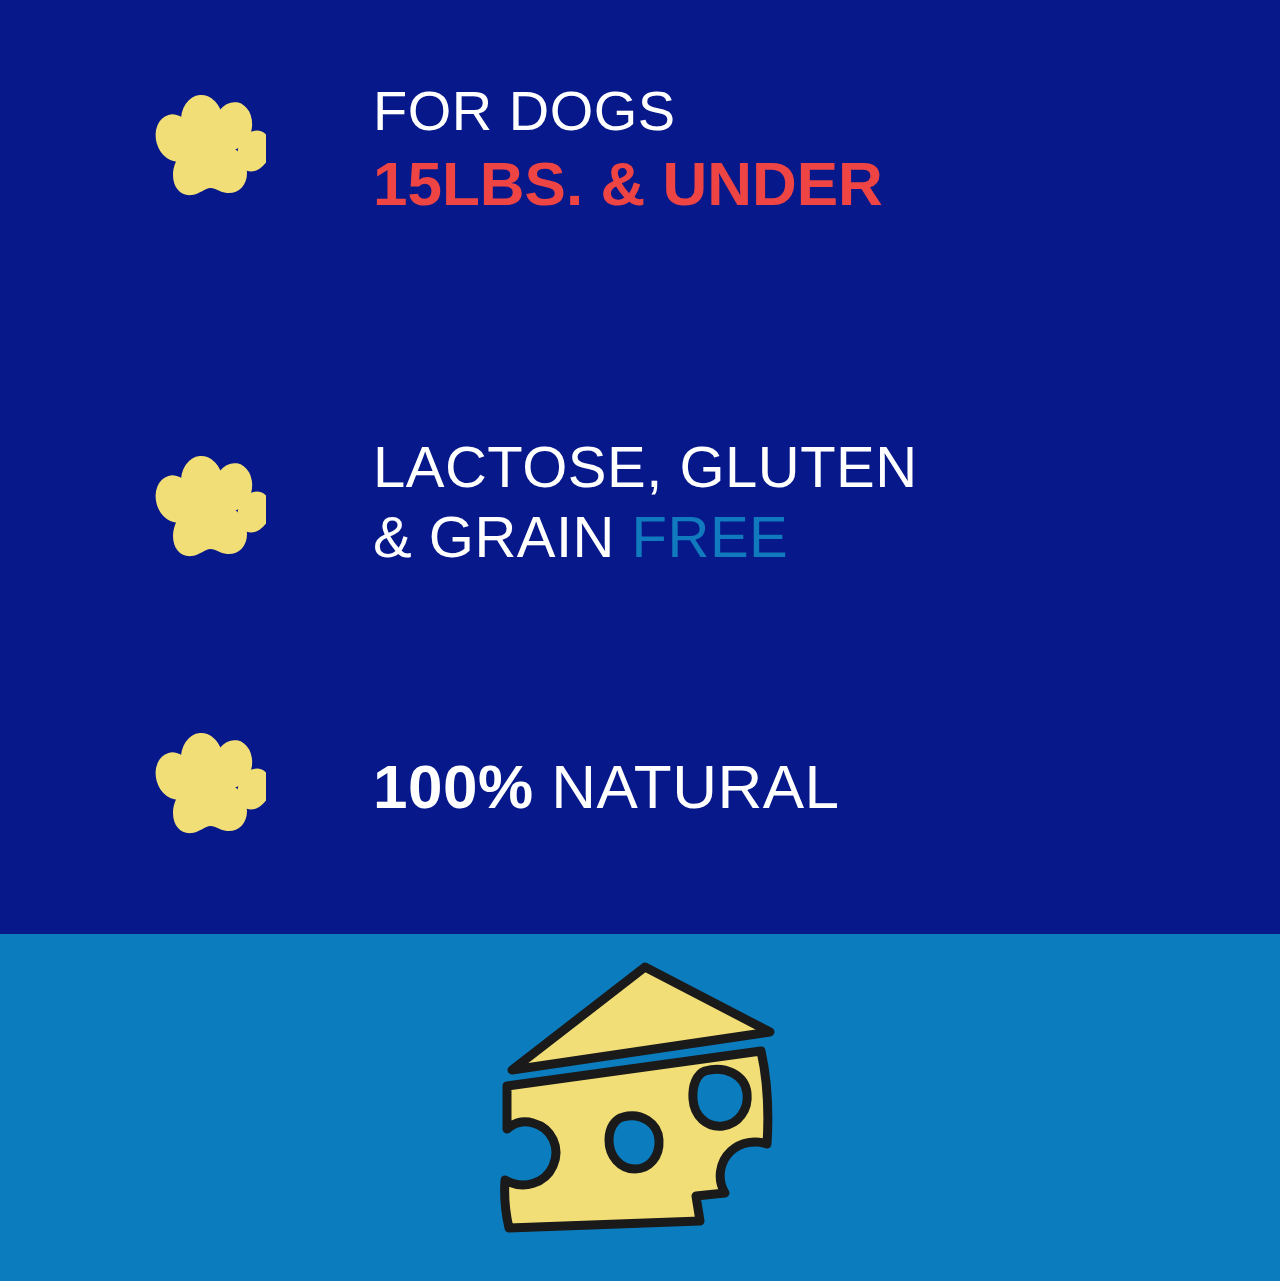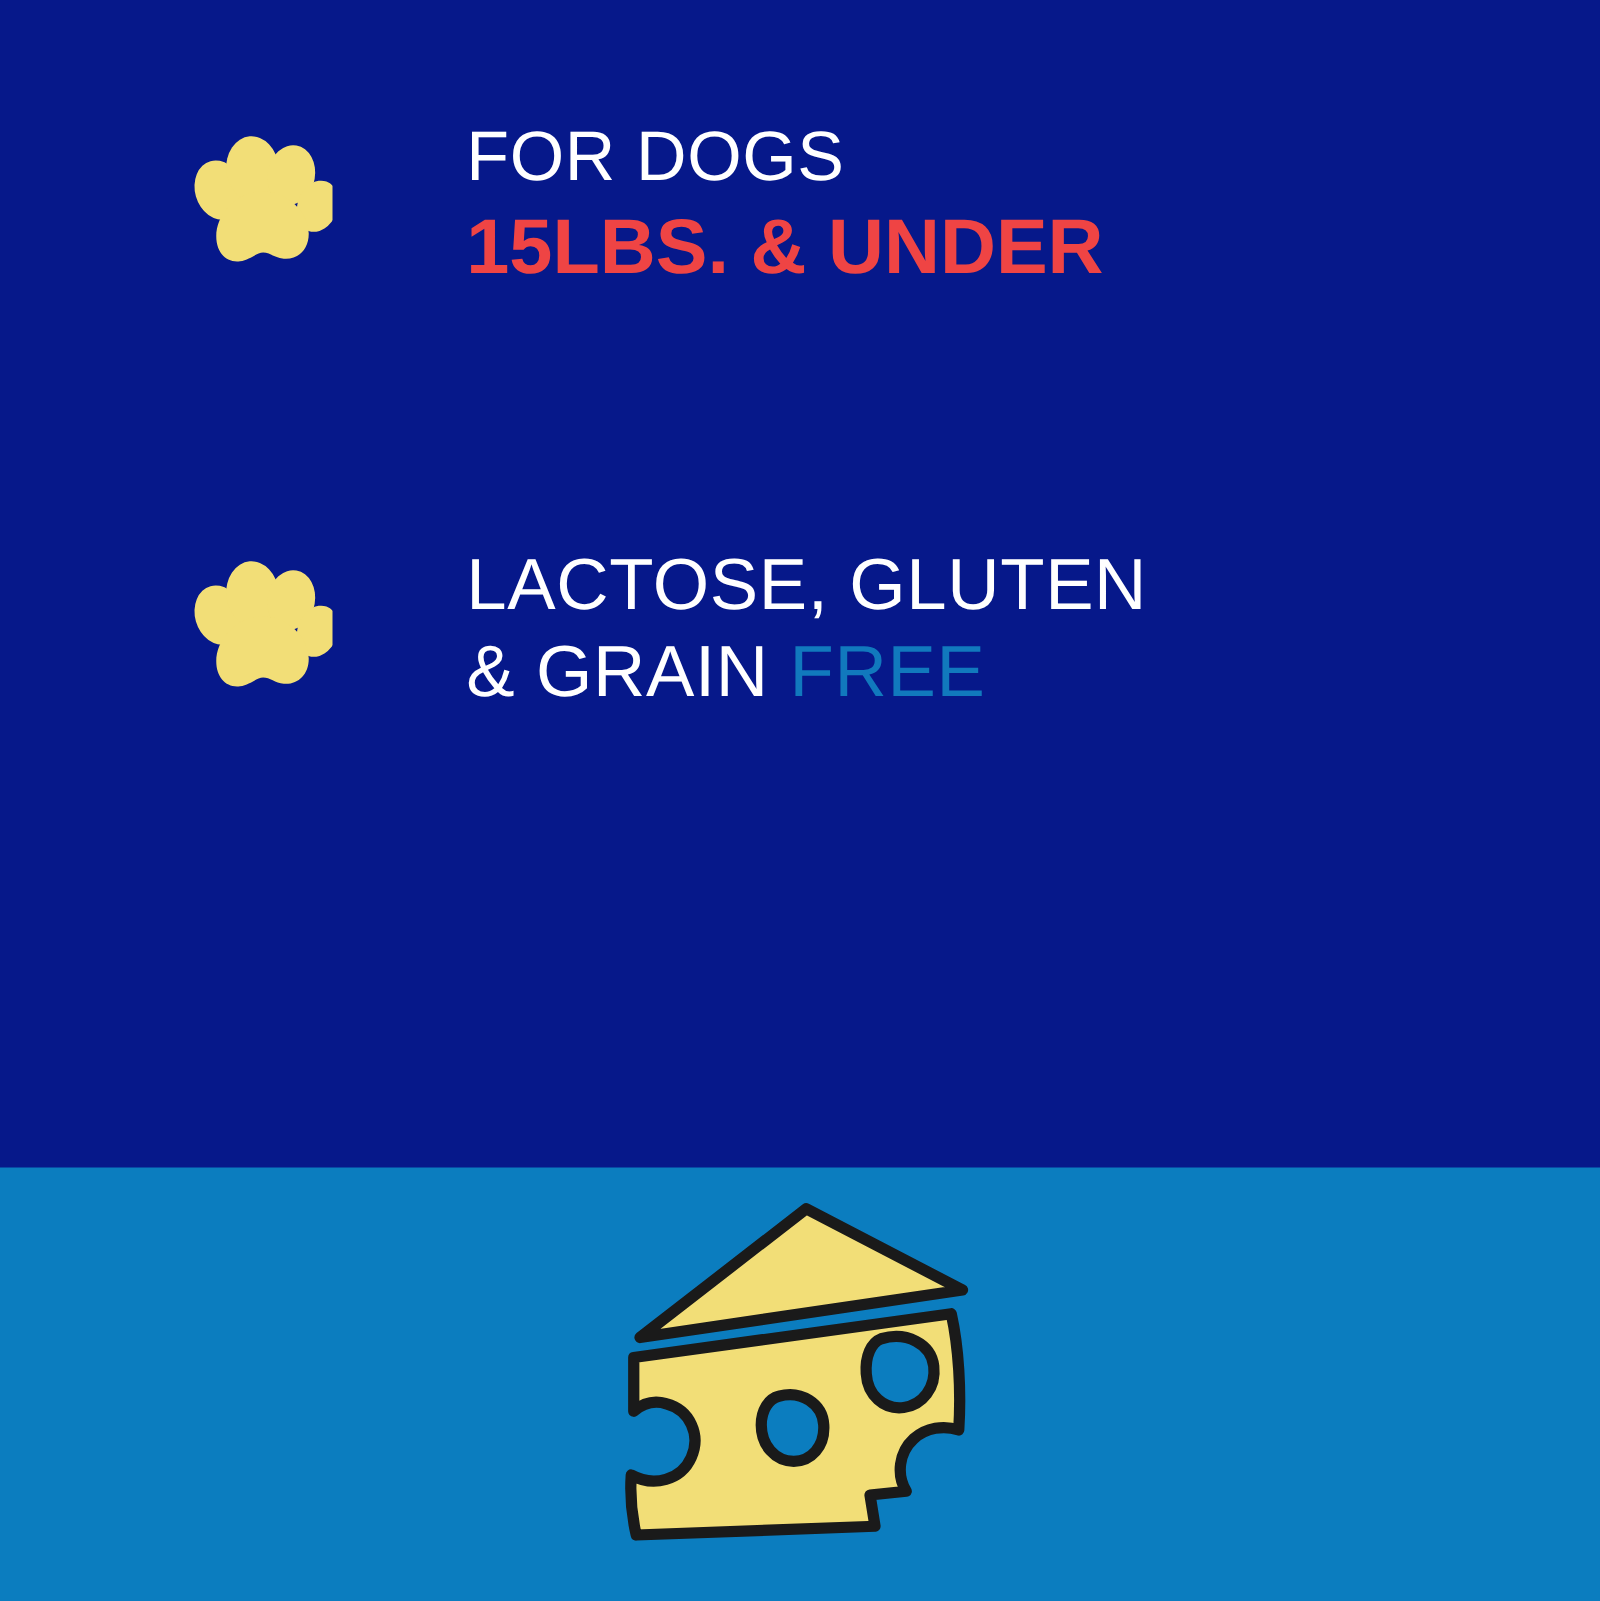--- a/index.html
+++ b/index.html
@@ -40,22 +40,22 @@
   }
 
   
   .benefit-row {
     position: absolute;
     left: 0;
     width: 1280px;
     display: flex;
     align-items: center;
   }
-  .row-1 { top: 78px;  height: 170px; }
-  .row-2 { top: 418px; height: 170px; }
+  .row-1 { top: 64px;  height: 170px; }
+  .row-2 { top: 396px; height: 170px; align-items: flex-end; }
   .row-3 { top: 722px; height: 130px; }
 
   .paw-cell {
     width: 373px;
     flex: 0 0 373px;
     display: flex;
     justify-content: flex-start;
     align-items: center;
     padding-left: 148px;
     box-sizing: border-box;
@@ -149,20 +149,36 @@
           <path d="M62 46 C82 46 99 63 99 80 C99 93 90 101 79 100 C72 99.4 68 95 62.5 95 C57 95 52 101 44 102 C33 103.4 25 95 25 82 C25 64 42 46 62 46 Z" fill="#F2DE77"></path>
         </svg>
       </span>
     </div>
     <div class="text-cell">
       <div class="line line-a">LACTOSE, GLUTEN</div>
       <div class="line line-b"><span>&amp; GRAIN </span><span class="accent-blue">FREE</span></div>
     </div>
   </div>
 
+  <div class="benefit-row row-3">
+    <div class="paw-cell">
+      <span class="paw-icon">
+        <svg width="118" height="108" viewBox="0 0 118 108" xmlns="http://www.w3.org/2000/svg">
+          <ellipse cx="27" cy="45" rx="19" ry="24" fill="#F2DE77" transform="rotate(-16 27 45)"></ellipse>
+          <ellipse cx="54" cy="28" rx="21" ry="26" fill="#F2DE77" transform="rotate(-5 54 28)"></ellipse>
+          <ellipse cx="85" cy="33" rx="19" ry="24" fill="#F2DE77" transform="rotate(10 85 33)"></ellipse>
+          <ellipse cx="106" cy="58" rx="16" ry="21" fill="#F2DE77" transform="rotate(20 106 58)"></ellipse>
+          <path d="M62 46 C82 46 99 63 99 80 C99 93 90 101 79 100 C72 99.4 68 95 62.5 95 C57 95 52 101 44 102 C33 103.4 25 95 25 82 C25 64 42 46 62 46 Z" fill="#F2DE77"></path>
+        </svg>
+      </span>
+    </div>
+    <div class="text-cell">
+      <div class="line line-a"><span class="bold-white">100%</span><span> NATURAL</span></div>
+    </div>
+  </div>
 
   <div class="bottom-band"></div>
 
   <div class="cheese-wrap">
     <svg width="290" height="292" viewBox="0 0 290 292" xmlns="http://www.w3.org/2000/svg">
 
       <path d="M150 9 L275 74 L17 112 Z" fill="#F2DE77" stroke="#1A1A1A" stroke-width="9" stroke-linejoin="round" stroke-linecap="round"></path>
 
       <path d="M12 128
                L266 93

